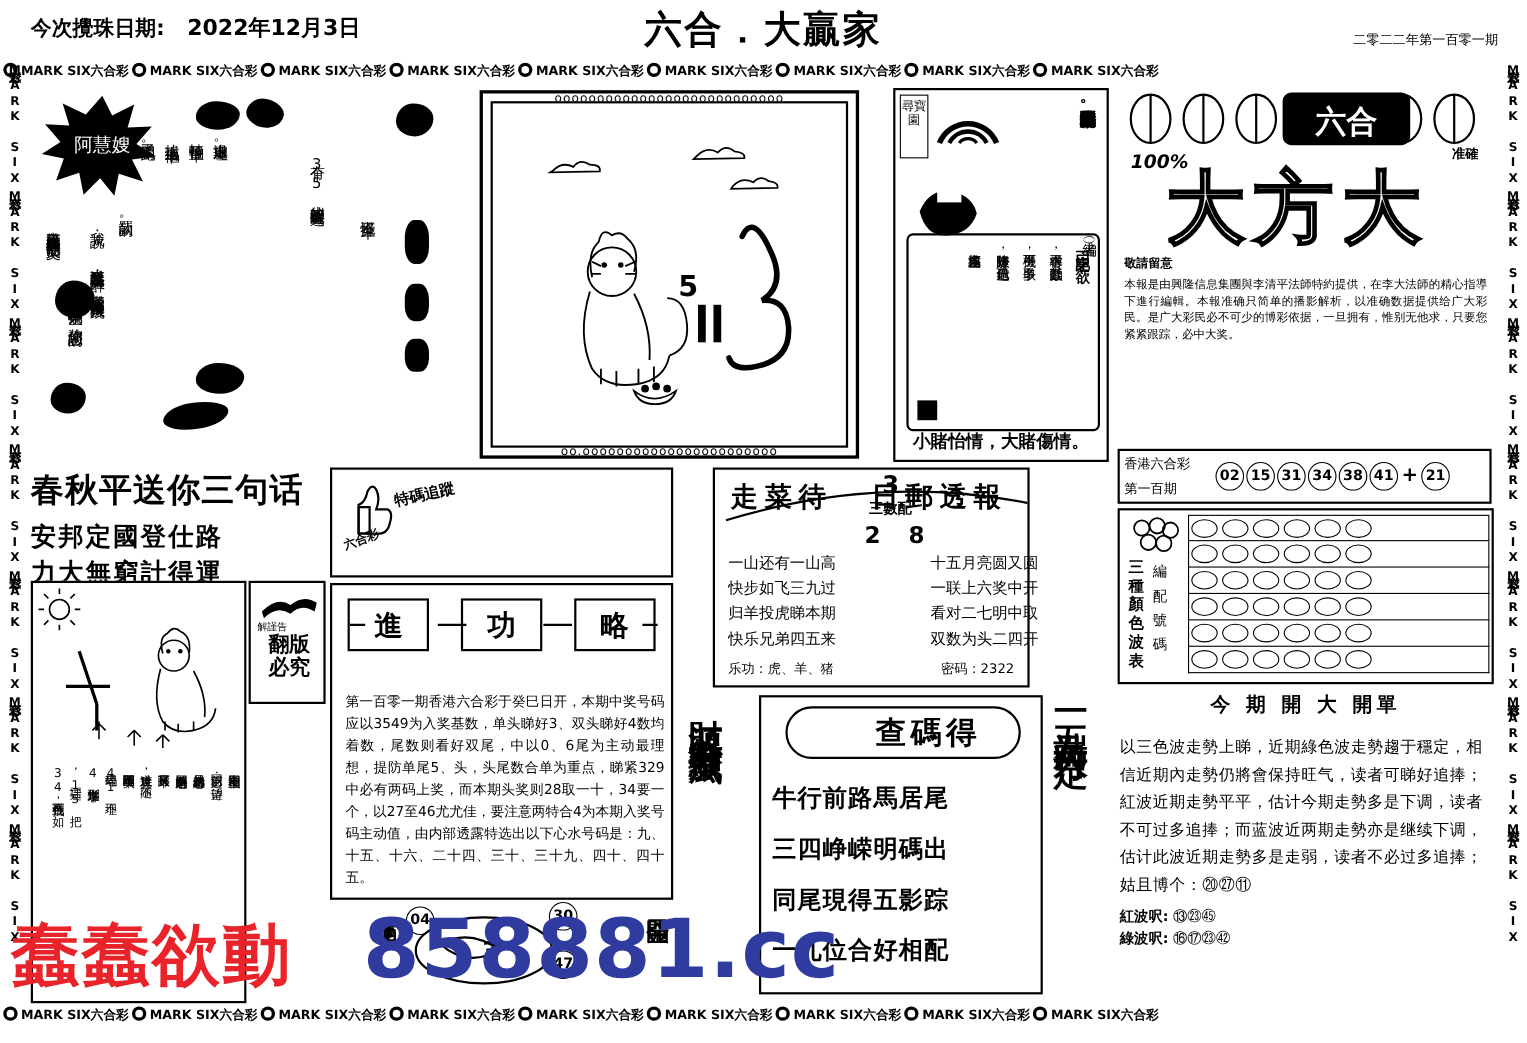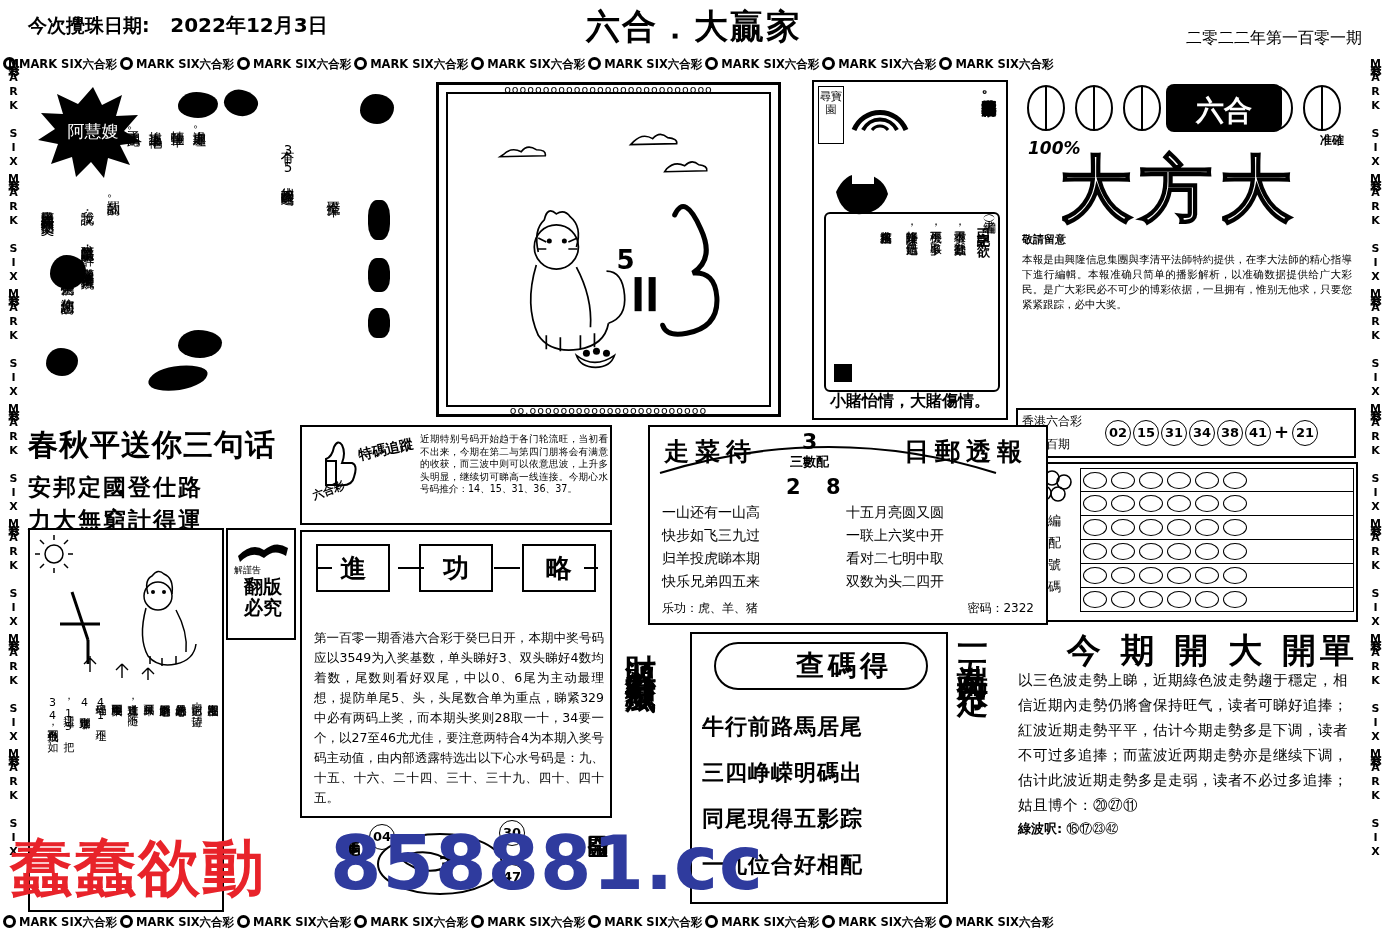--- a/index.html
+++ b/index.html
@@ -12,21 +12,21 @@
     position:relative;
     overflow:hidden;
   }
   .page { position:relative; width:1388px; height:948px; }
 
   
   .hdr { position:absolute; left:0; top:0; width:1388px; height:52px; }
   .hdr-left { position:absolute; left:28px; top:12px; font-size:19px; font-weight:bold; font-family:"DejaVu Sans", sans-serif; white-space:nowrap; }
   .hdr-left .date { margin-left:14px; font-size:20px; }
   .hdr-title { position:absolute; left:0; top:4px; width:1388px; text-align:center; font-size:34px; font-weight:bold; letter-spacing:2px; }
-  .hdr-right { position:absolute; right:26px; top:28px; font-size:16px; white-space:nowrap; }
+  .hdr-right { position:absolute; right:26px; top:28px; font-size:12px; white-space:nowrap; }
 
   
   .strip { position:absolute; left:0; width:1388px; height:20px; overflow:hidden;
            font-size:11.5px; font-weight:bold; letter-spacing:0px; white-space:nowrap; line-height:20px; }
   .strip.top { top:54px; }
   .strip.bottom { top:912px; }
   .strip span.f { display:inline-block; }
   .bead { display:inline-block; width:13px; height:13px; border-radius:50%; background:#000; position:relative; vertical-align:-2px; margin:0 3px;}
   .bead::after{content:""; position:absolute; left:3px; top:3px; width:7px; height:7px; border-radius:50%; background:#fff;}
 
@@ -303,57 +303,60 @@
           <span class="circlecell"></span>
           <span class="circlecell"></span>
           <span class="circlecell"></span>
           <span class="circlecell"></span>
           <span class="circlecell"></span>
           <span class="circlecell"></span>
         </div>
       </div>
   </div>
 
-  <div style="position:absolute;left:1016px;top:628px;width:342px;height:34px;font-size:34px;font-weight:bold;letter-spacing:4px;text-align:right;">今 期 開 大 開單</div>
+  <div style="position:absolute;left:1016px;top:628px;width:342px;height:34px;font-size:18px;font-weight:bold;letter-spacing:4px;text-align:center;">今 期 開 大 開單</div>
 
   <div style="position:absolute;left:1018px;top:668px;width:338px;height:240px;">
     <div class="para">以三色波走勢上睇，近期綠色波走勢趨于穩定，相信近期內走勢仍將會保持旺气，读者可睇好追捧；紅波近期走勢平平，估计今期走勢多是下调，读者不可过多追捧；而蓝波近两期走勢亦是继续下调，估计此波近期走勢多是走弱，读者不必过多追捧；姑且博个：⑳㉗⑪</div>
+    <div style="margin-top:6px;font-size:13px;">
+      <span class="b">紅波呎:</span>
+      <span>⑬㉓㊺</span>
+    </div>
     <div style="margin-top:2px;font-size:13px;">
       <span class="b">綠波呎:</span>
       <span>⑯⑰㉓㊷</span>
     </div>
   </div>
 
   <div class="box" style="left:300px;top:425px;width:312px;height:100px;">
     <div style="position:absolute;left:14px;top:10px;width:44px;height:50px;">
       <svg viewBox="0 0 44 50">
           <path d="M10 48 h10 V24 h-10z" fill="none" stroke="#000" stroke-width="2"></path>
           <path d="M22 48 q14 2 16 -8 q4 -12 -2 -14 h-10 q4 -10 0 -18 q-4 -6 -8 2 q-2 10 -8 12 v26z" fill="none" stroke="#000" stroke-width="2"></path>
         </svg>
     </div>
     <div style="position:absolute;left:56px;top:14px;font-size:14px;font-weight:bold;transform:rotate(-12deg);">特碼追蹤</div>
     <div style="position:absolute;left:10px;top:56px;font-size:11px;font-weight:bold;transform:rotate(-20deg);">六合彩</div>
-    <div style="position:absolute;left:118px;top:6px;width:188px;font-size:9.6px;line-height:12.5px;text-align:justify;">近期特别号码开始趋于各门轮流旺，当初看不出来，今期在第二与第四门朋将会有满意的收获，而三波中则可以依意思波，上升多头明显，继续切可睇高一线连接。今期心水号码推介：14、15、31、36、37。</div>
   </div>
 
   <div class="box" style="left:300px;top:530px;width:312px;height:288px;">
     <div style="display:flex;justify-content:space-around;align-items:center;margin-top:12px;">
       <div style="width:74px;height:48px;border:2px solid #000;display:flex;align-items:center;justify-content:center;font-size:26px;font-weight:bold;">進</div>
       <div style="width:74px;height:48px;border:2px solid #000;display:flex;align-items:center;justify-content:center;font-size:26px;font-weight:bold;">功</div>
       <div style="width:74px;height:48px;border:2px solid #000;display:flex;align-items:center;justify-content:center;font-size:26px;font-weight:bold;">略</div>
     </div>
     <div style="position:absolute;left:16px;top:22px;width:280px;height:30px;">
       <svg viewBox="0 0 280 30">
           <path d="M0 14 h14 M80 14 h26 M176 14 h26 M266 14 h14" stroke="#000" stroke-width="2" fill="none"></path>
         </svg>
     </div>
     <div style="position:absolute;left:12px;top:96px;width:290px;font-size:12.5px;line-height:20px;text-align:justify;">第一百零一期香港六合彩于癸巳日开，本期中奖号码应以3549为入奖基数，单头睇好3、双头睇好4数均着数，尾数则看好双尾，中以0、6尾为主动最理想，提防单尾5、头，头尾数合单为重点，睇紧329中必有两码上奖，而本期头奖则28取一十，34要一个，以27至46尤尤佳，要注意两特合4为本期入奖号码主动值，由内部透露特选出以下心水号码是：九、十五、十六、二十四、三十、三十九、四十、四十五。</div>
   </div>
 
-  <div class="box" style="left:648px;top:425px;width:400px;height:200px;">
+  <div class="box" style="left:648px;top:425px;width:288px;height:200px;">
     <div style="position:absolute;left:0;top:0;width:100%;height:48px;overflow:hidden;">
       <svg viewBox="0 0 356 48" width="356" height="48">
         <path d="M10 46 q170 -52 336 0" fill="none" stroke="#000" stroke-width="2"></path>
       </svg>
     </div>
     <div style="position:absolute;left:14px;top:8px;font-size:25px;font-weight:bold;letter-spacing:6px;">
       <span>走</span><span>菜</span><span>待</span>
     </div>
     <div style="position:absolute;right:18px;top:8px;font-size:25px;font-weight:bold;letter-spacing:6px;">
       <span>日</span><span>郵</span><span>透</span><span>報</span>

